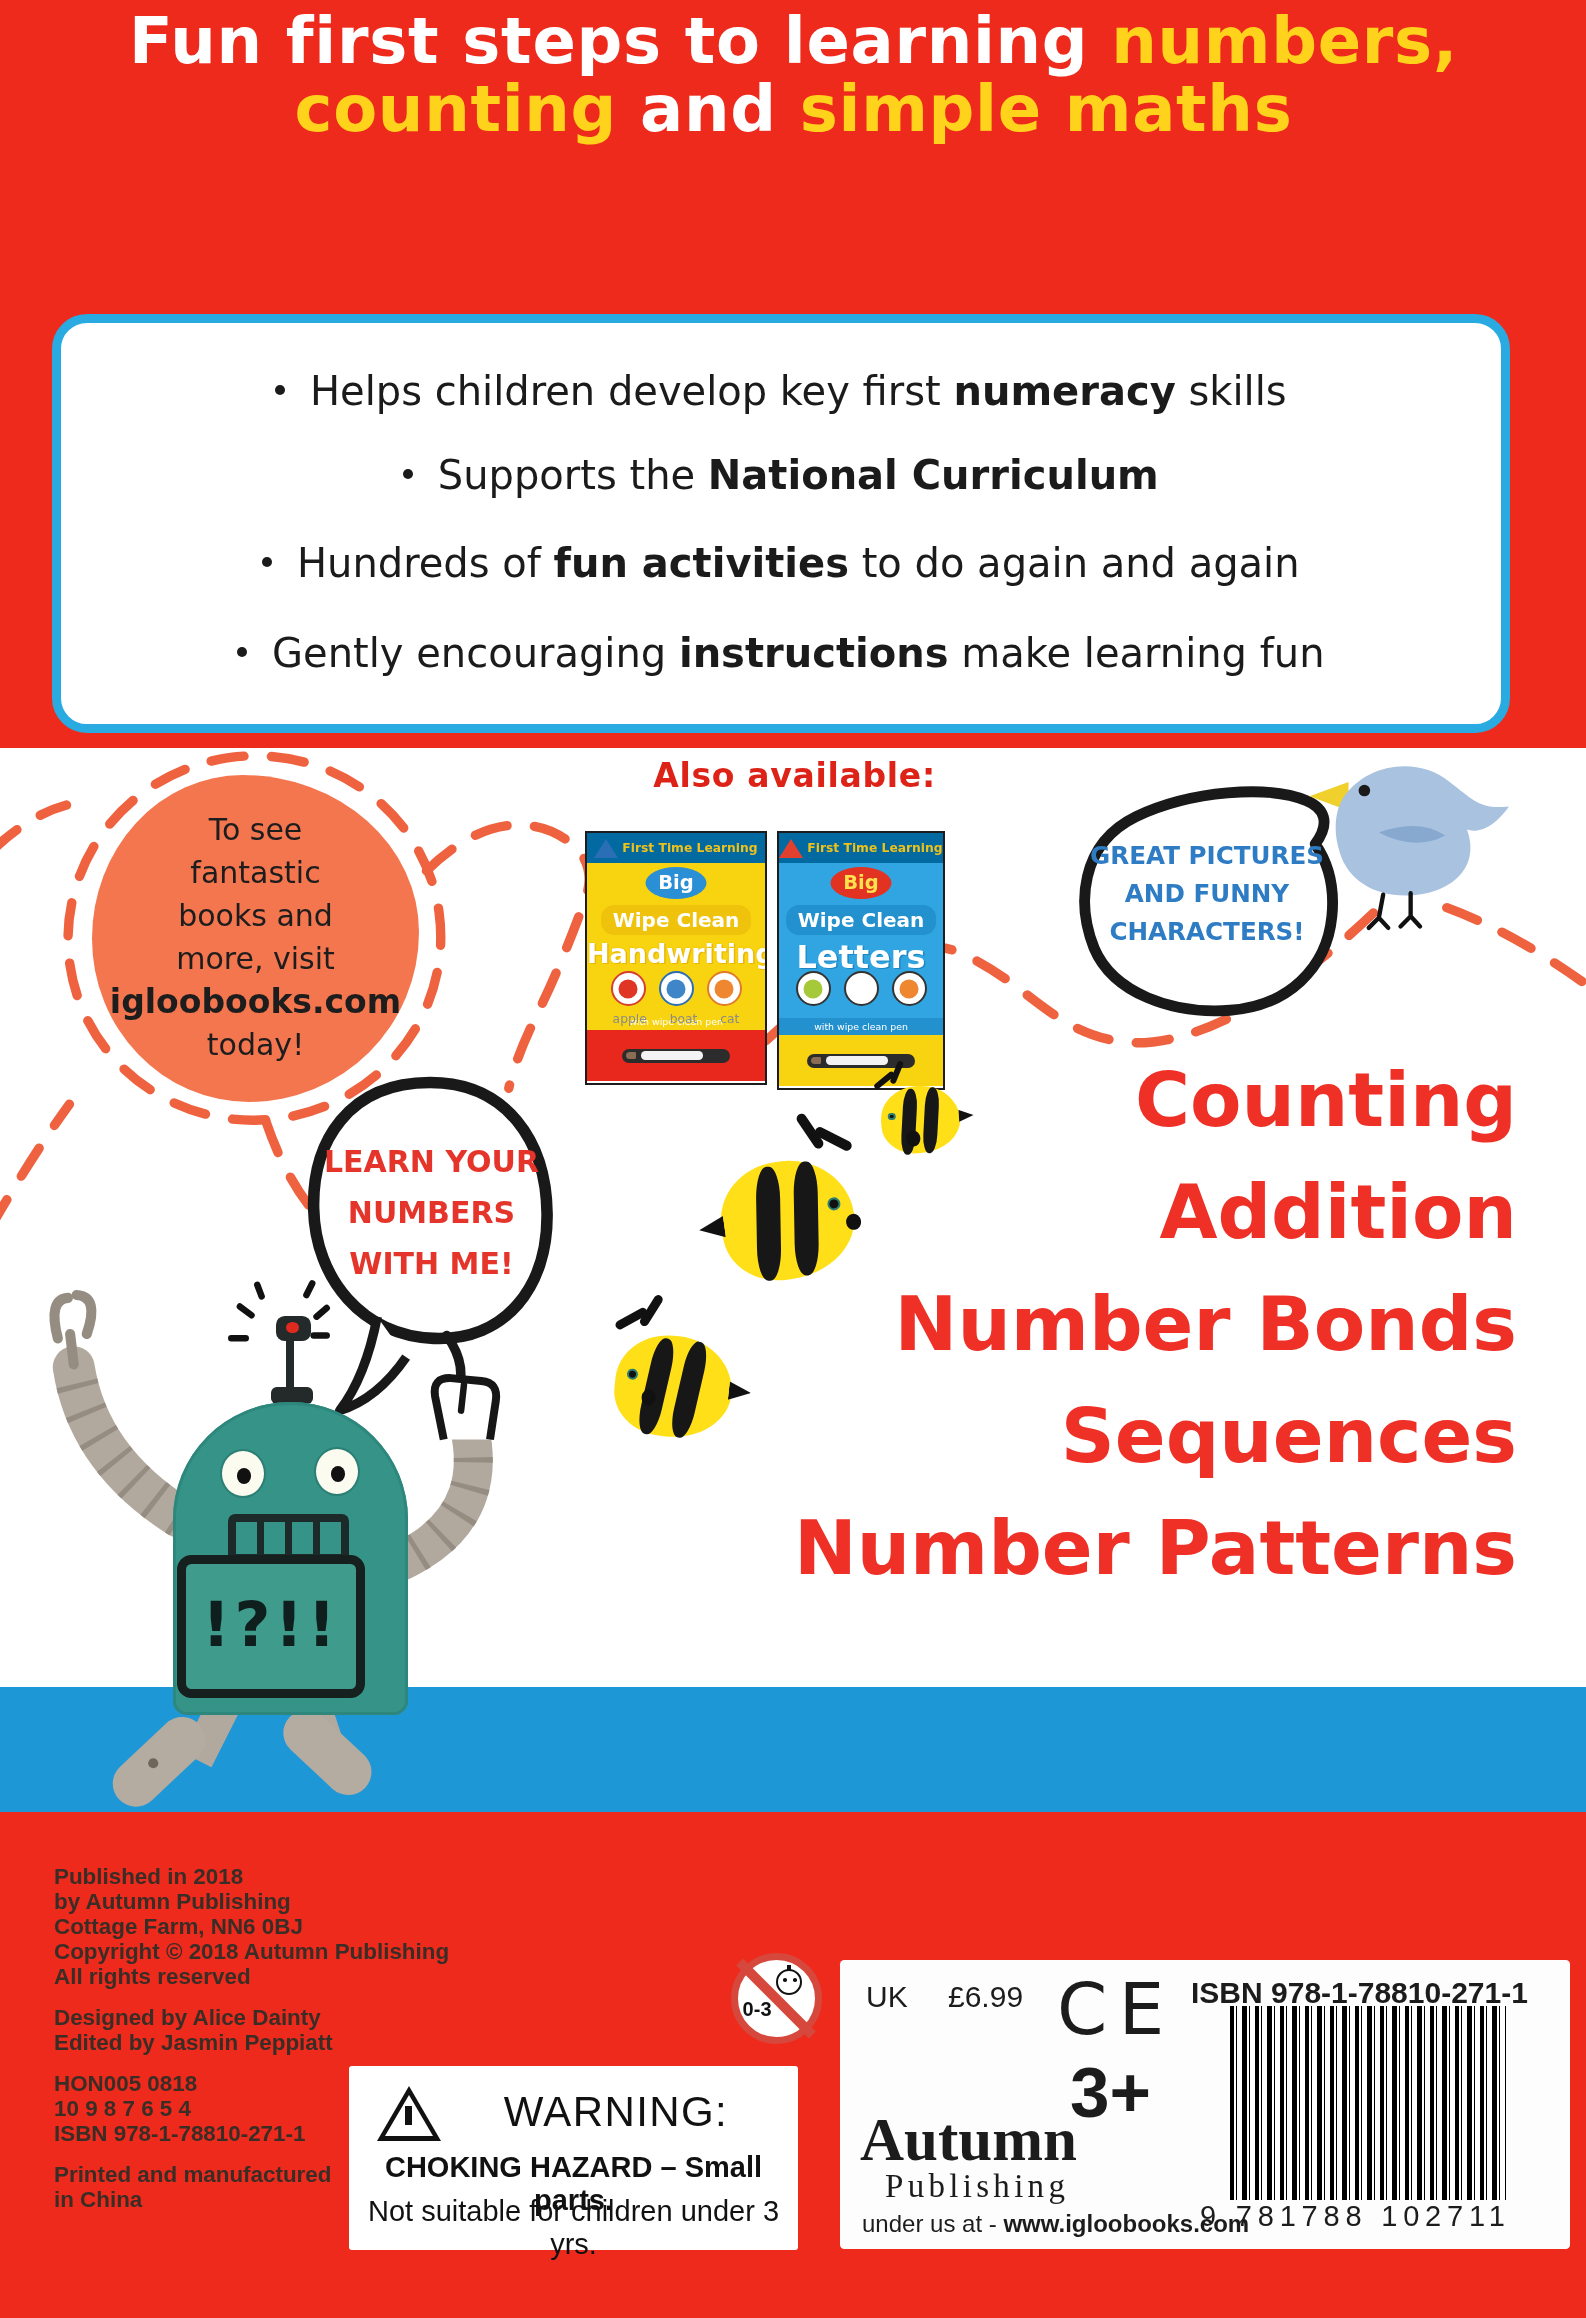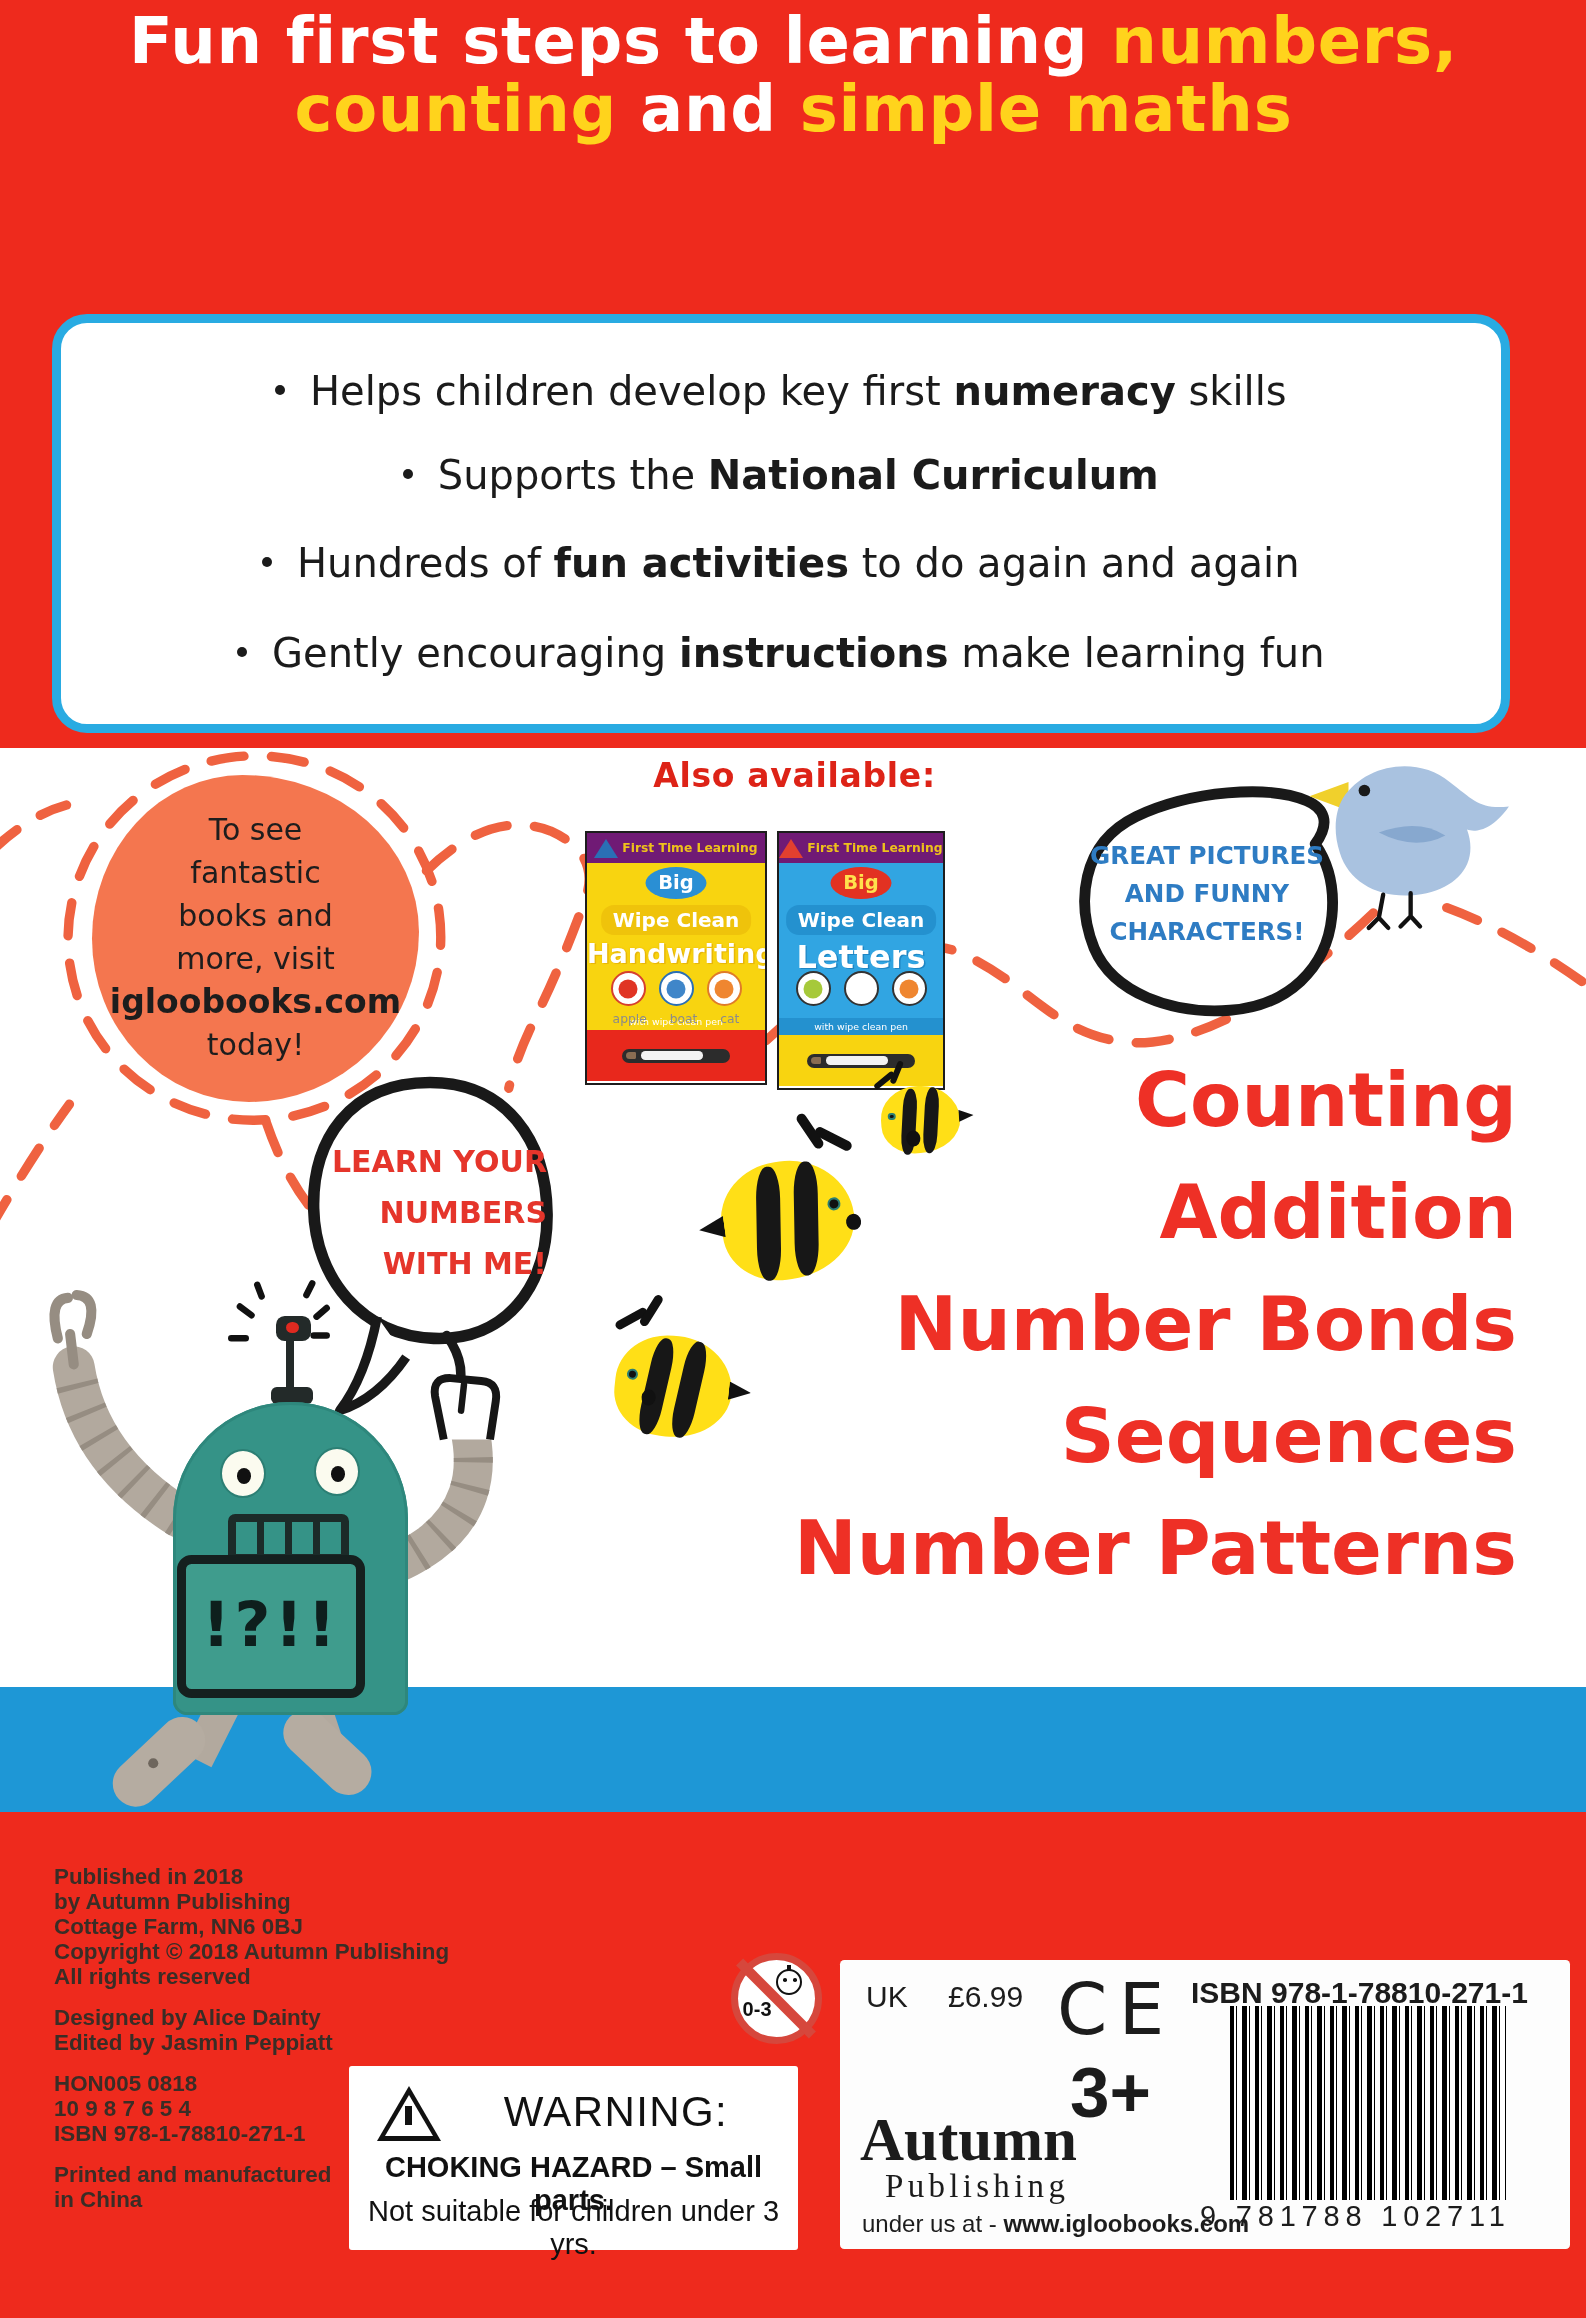--- a/index.html
+++ b/index.html
@@ -34,21 +34,21 @@
   .blob{left:92px;top:775px;width:327px;height:327px;background:#f4764f;
         border-radius:46% 54% 52% 48%/50% 48% 52% 50%;z-index:2;}
   .blob-text{left:92px;top:808px;width:327px;text-align:center;z-index:3;color:#1d1d1d;
              font-size:30px;line-height:43px;}
   .blob-text .big{font-weight:700;font-size:33px;}
 
   
   .book{z-index:3;background:#fff;border:2.9px solid #1d1d1d;box-sizing:border-box;overflow:hidden;}
   .book1{left:585px;top:831px;width:182px;height:254px;}
   .book2{left:777px;top:831px;width:168px;height:259px;}
-  .bk-top{position:relative;height:30px;background:#701a75;display:flex;align-items:center;
+  .bk-top{position:relative;height:30px;background:#0369a1;display:flex;align-items:center;
           justify-content:center;gap:4px;}
   .tri{width:0;height:0;border-left:12.3px solid transparent;border-right:12.3px solid transparent;}
   .tri-blue{border-bottom:19px solid #2a6fb5;}
   .tri-red{border-bottom:19px solid #e2402f;}
   .brand{font-size:12.3px;font-weight:700;color:#eec11b;white-space:nowrap;}
   .bk-main{position:relative;width:100%;}
   .bk-main.yel{height:150px;background:#f8d410;}
   .bk-main.blu{height:155px;background:#31a5e2;}
   .big-badge{position:absolute;left:50%;transform:translateX(-50%);top:4.3px;width:61px;height:32px;
              border-radius:50%;font-weight:700;font-size:19.5px;text-align:center;line-height:32px;}
@@ -77,21 +77,21 @@
   .band-red{background:#e8281c;} .band-yel{background:#f8d410;}
   .pen{width:108px;height:14.5px;background:#2c2c2c;border-radius:7.2px;position:relative;}
   .pen::before{content:"";position:absolute;left:19px;top:2.9px;width:62px;height:8.7px;background:#f3f3f3;
                border-radius:4.3px;}
   .pen::after{content:"";position:absolute;left:4.3px;top:3.6px;width:10px;height:7.2px;background:#8a6d52;
               border-radius:4.3px 1.4px 1.4px 4.3px;}
 
   
   .bird-bubble-text{left:1090px;top:837px;width:234px;text-align:center;z-index:3;
                     color:#2e7cc3;font-weight:700;font-size:24.6px;line-height:38px;letter-spacing:0px;}
-  .robot-bubble-text{left:316px;top:1136px;width:231px;text-align:right;z-index:3;
+  .robot-bubble-text{left:316px;top:1136px;width:231px;text-align:center;z-index:3;
                      color:#e5352b;font-weight:700;font-size:30px;line-height:51px;}
 
   
   .teaches{left:780px;top:1044px;width:737px;text-align:right;z-index:3;font-weight:700;}
   .teaches .th{font-size:84px;line-height:112px;color:#2aa7e0;}
   .teaches .ti{font-size:75px;line-height:112px;color:#ee3026;}
 
   
   .bee{z-index:3;}
   .bee .body{position:absolute;left:8%;top:10%;width:84%;height:82%;background:#ffdf17;

